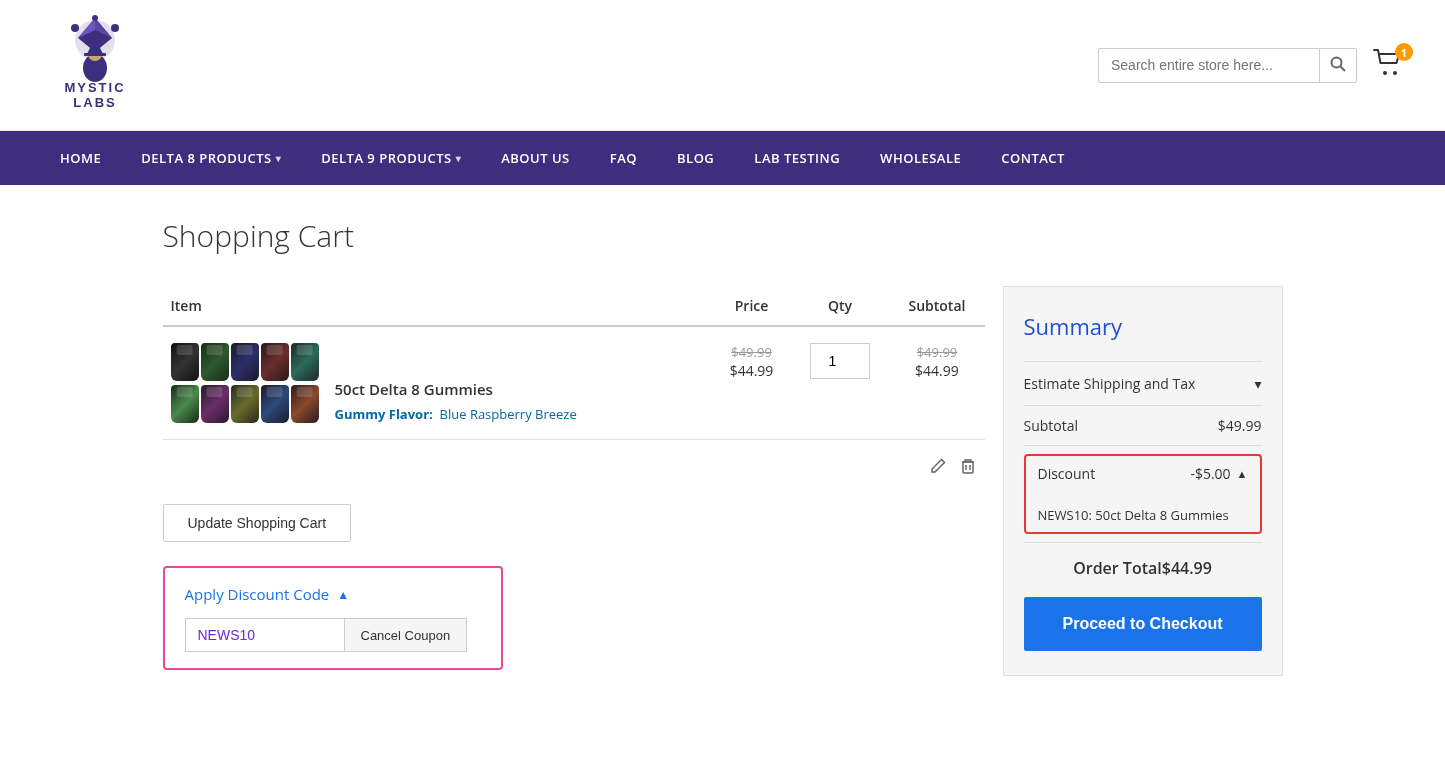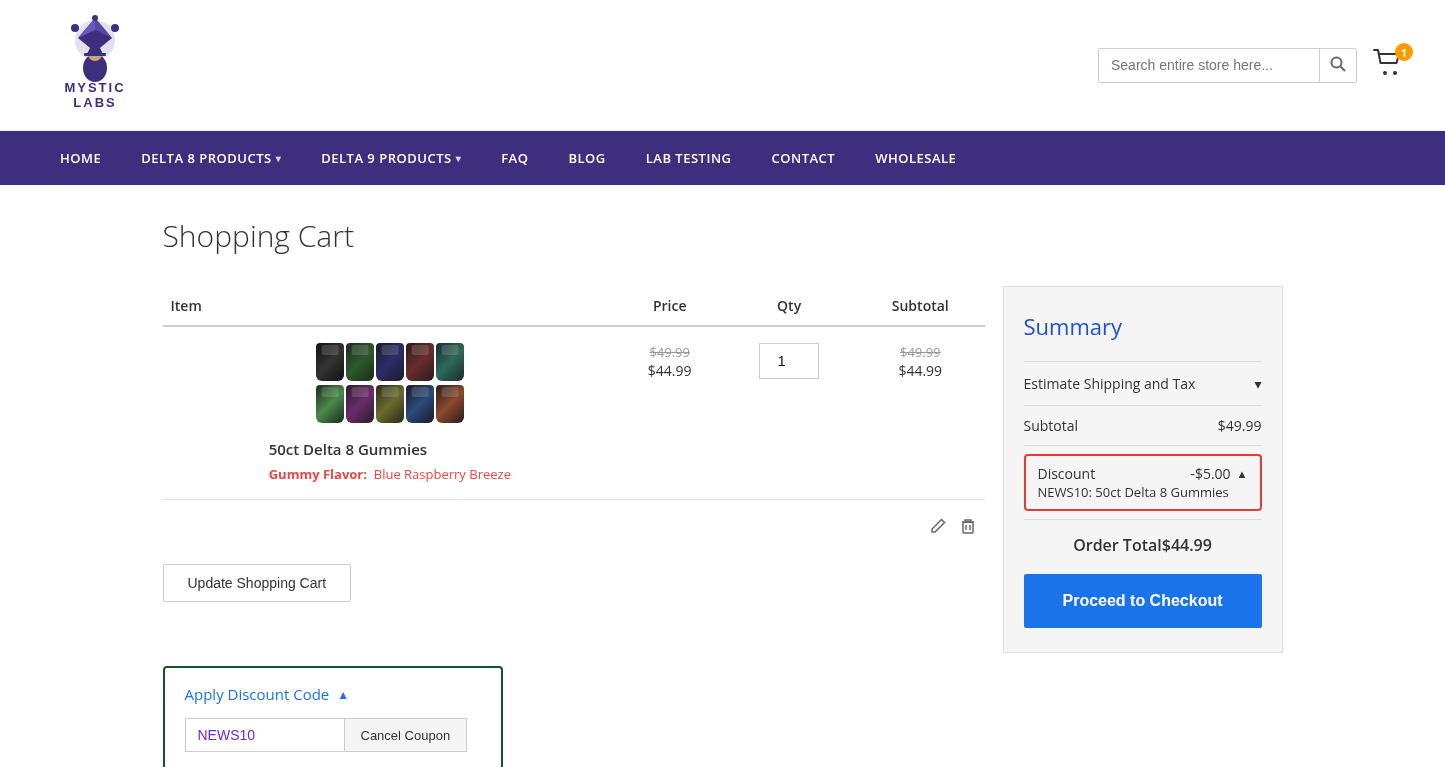--- a/index.html
+++ b/index.html
@@ -153,23 +153,22 @@
     }
     .cart-table tbody tr {
       border-bottom: 1px solid #e0e0e0;
     }
     .cart-table td {
       padding: 16px 8px;
       vertical-align: top;
     }
     .product-cell {
       display: flex;
-      align-items: center;
+      align-items: flex-end;
       gap: 16px;
-      flex-direction: column;
     }
     .product-images {
       display: flex;
       flex-direction: column;
       gap: 4px;
     }
     .product-image-row {
       display: flex;
       gap: 2px;
     }
@@ -194,21 +193,21 @@
     }
     .product-info {}
     .product-name {
       font-size: 15px;
       font-weight: 600;
       color: #333;
       margin-bottom: 6px;
     }
     .product-attribute {
       font-size: 13px;
-      color: #ef4444;
+      color: #0369a1;
     }
     .product-attribute span {
       font-weight: 700;
     }
     .price-cell {
       text-align: center;
       vertical-align: top;
     }
     .price-original {
       text-decoration: line-through;
@@ -260,26 +259,25 @@
       border: 1px solid #ccc;
       padding: 10px 24px;
       font-size: 14px;
       color: #333;
       cursor: pointer;
       border-radius: 2px;
     }
 
     
     .discount-section {
-      border: 2px solid #14532d;
+      border: 2px solid #ec4899;
       border-radius: 4px;
       padding: 16px 20px;
       display: inline-block;
       min-width: 340px;
-      margin-top: 40px;
     }
     .discount-toggle {
       display: flex;
       align-items: center;
       gap: 8px;
       color: #1a73e8;
       font-size: 15px;
       font-weight: 500;
       cursor: pointer;
       margin-bottom: 14px;
@@ -348,21 +346,21 @@
       border: 2px solid #e53935;
       border-radius: 4px;
       padding: 8px 12px;
       margin: 0;
     }
     .discount-header-row {
       display: flex;
       justify-content: space-between;
       align-items: center;
       font-size: 14px;
-      margin-bottom: 0;
+      margin-bottom: 23px;
     }
     .discount-amount {
       color: #333;
       font-size: 14px;
       display: flex;
       align-items: center;
       gap: 6px;
     }
     .discount-coupon-label {
       font-size: 13px;
@@ -456,33 +454,36 @@
     </li>
     <li>
       <a href="#">
         <span class="nav-dropdown">
           <span>DELTA 9 PRODUCTS</span>
           <span class="chevron-down">▾</span>
         </span>
       </a>
     </li>
     <li>
+      <a href="#">ABOUT US</a>
+    </li>
+    <li>
       <a href="#">FAQ</a>
     </li>
     <li>
       <a href="#">BLOG</a>
     </li>
     <li>
       <a href="#">LAB TESTING</a>
     </li>
     <li>
+      <a href="#">WHOLESALE</a>
+    </li>
+    <li>
       <a href="#">CONTACT</a>
-    </li>
-    <li>
-      <a href="#">WHOLESALE</a>
     </li>
   </ul>
 </nav>
 
 <div class="page-content">
   <h1 class="page-title">Shopping Cart</h1>
 
   <div class="cart-layout">
 
     <div class="cart-main">

